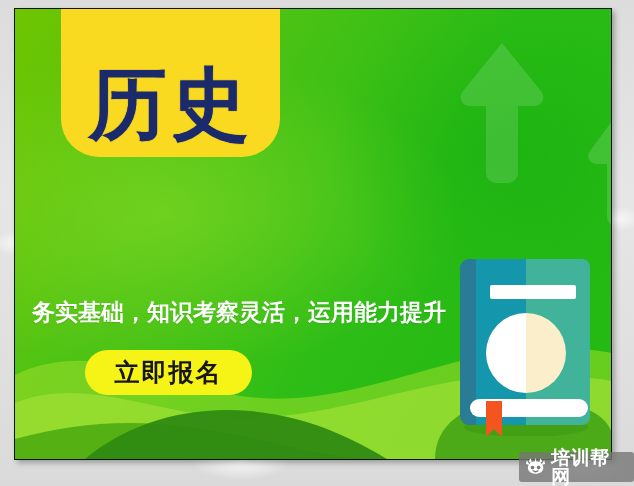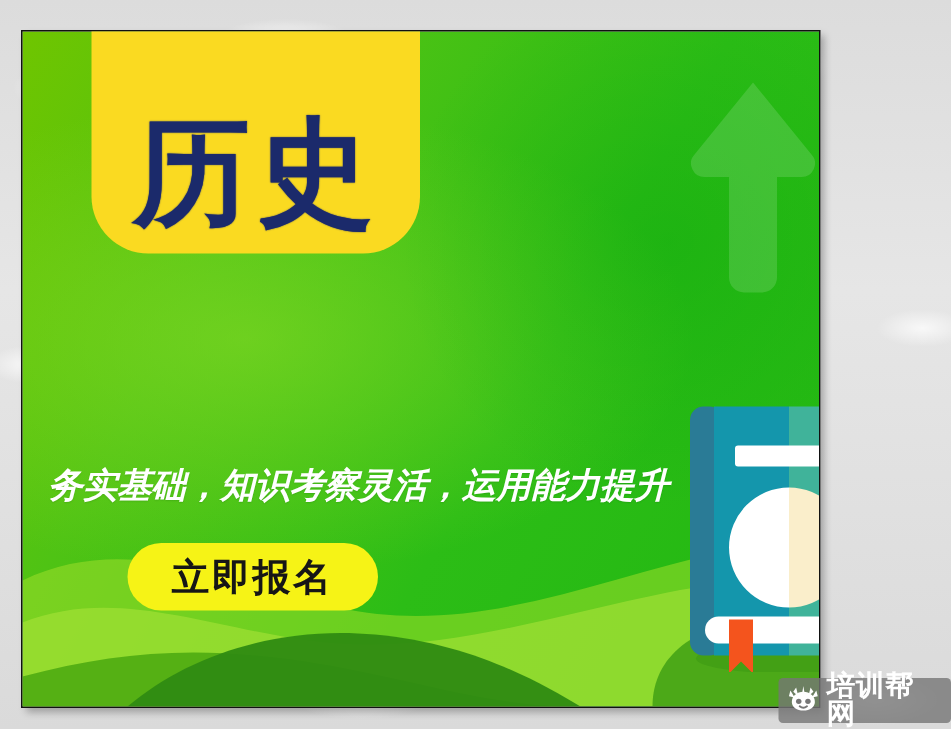--- a/index.html
+++ b/index.html
@@ -33,22 +33,22 @@
       radial-gradient(ellipse 44px 18px at 97% 45%, rgba(255,255,255,0.75), rgba(255,255,255,0) 70%),
       radial-gradient(ellipse 50px 20px at 20% 70%, rgba(200,200,200,0.55), rgba(200,200,200,0) 70%),
       radial-gradient(ellipse 50px 20px at 70% 72%, rgba(200,200,200,0.50), rgba(200,200,200,0) 70%),
       linear-gradient(180deg, #dcdcdc 0%, #e6e6e6 40%, #dadada 100%);
   }
 
   
   #card {
     position: absolute;
     left: 14px;
-    top: 20px;
-    width: 533px;
+    top: 8px;
+    width: 598px;
     height: 452px;
     border: 1px solid #111111;
     box-sizing: border-box;
     overflow: hidden;
     background: linear-gradient(120deg, #6fc500 0%, #4fc314 28%, #2cbd16 60%, #22b812 100%);
     box-shadow: 3px 3px 5px rgba(0,0,0,0.28);
   }
 
   
   .bg-glow {
@@ -118,21 +118,20 @@
     position: absolute;
     left: 17px;
     top: 289px;
     font-size: 23px;
     line-height: 1.25;
     font-weight: bold;
     color: #ffffff;
     letter-spacing: 0px;
     white-space: nowrap;
     text-shadow: 0 1px 1px rgba(0,70,0,0.15);
-    font-style: italic;
   }
 
   
   #cta-button {
     position: absolute;
     left: 70px;
     top: 341px;
     width: 167px;
     height: 45px;
     background: #f6f316;

